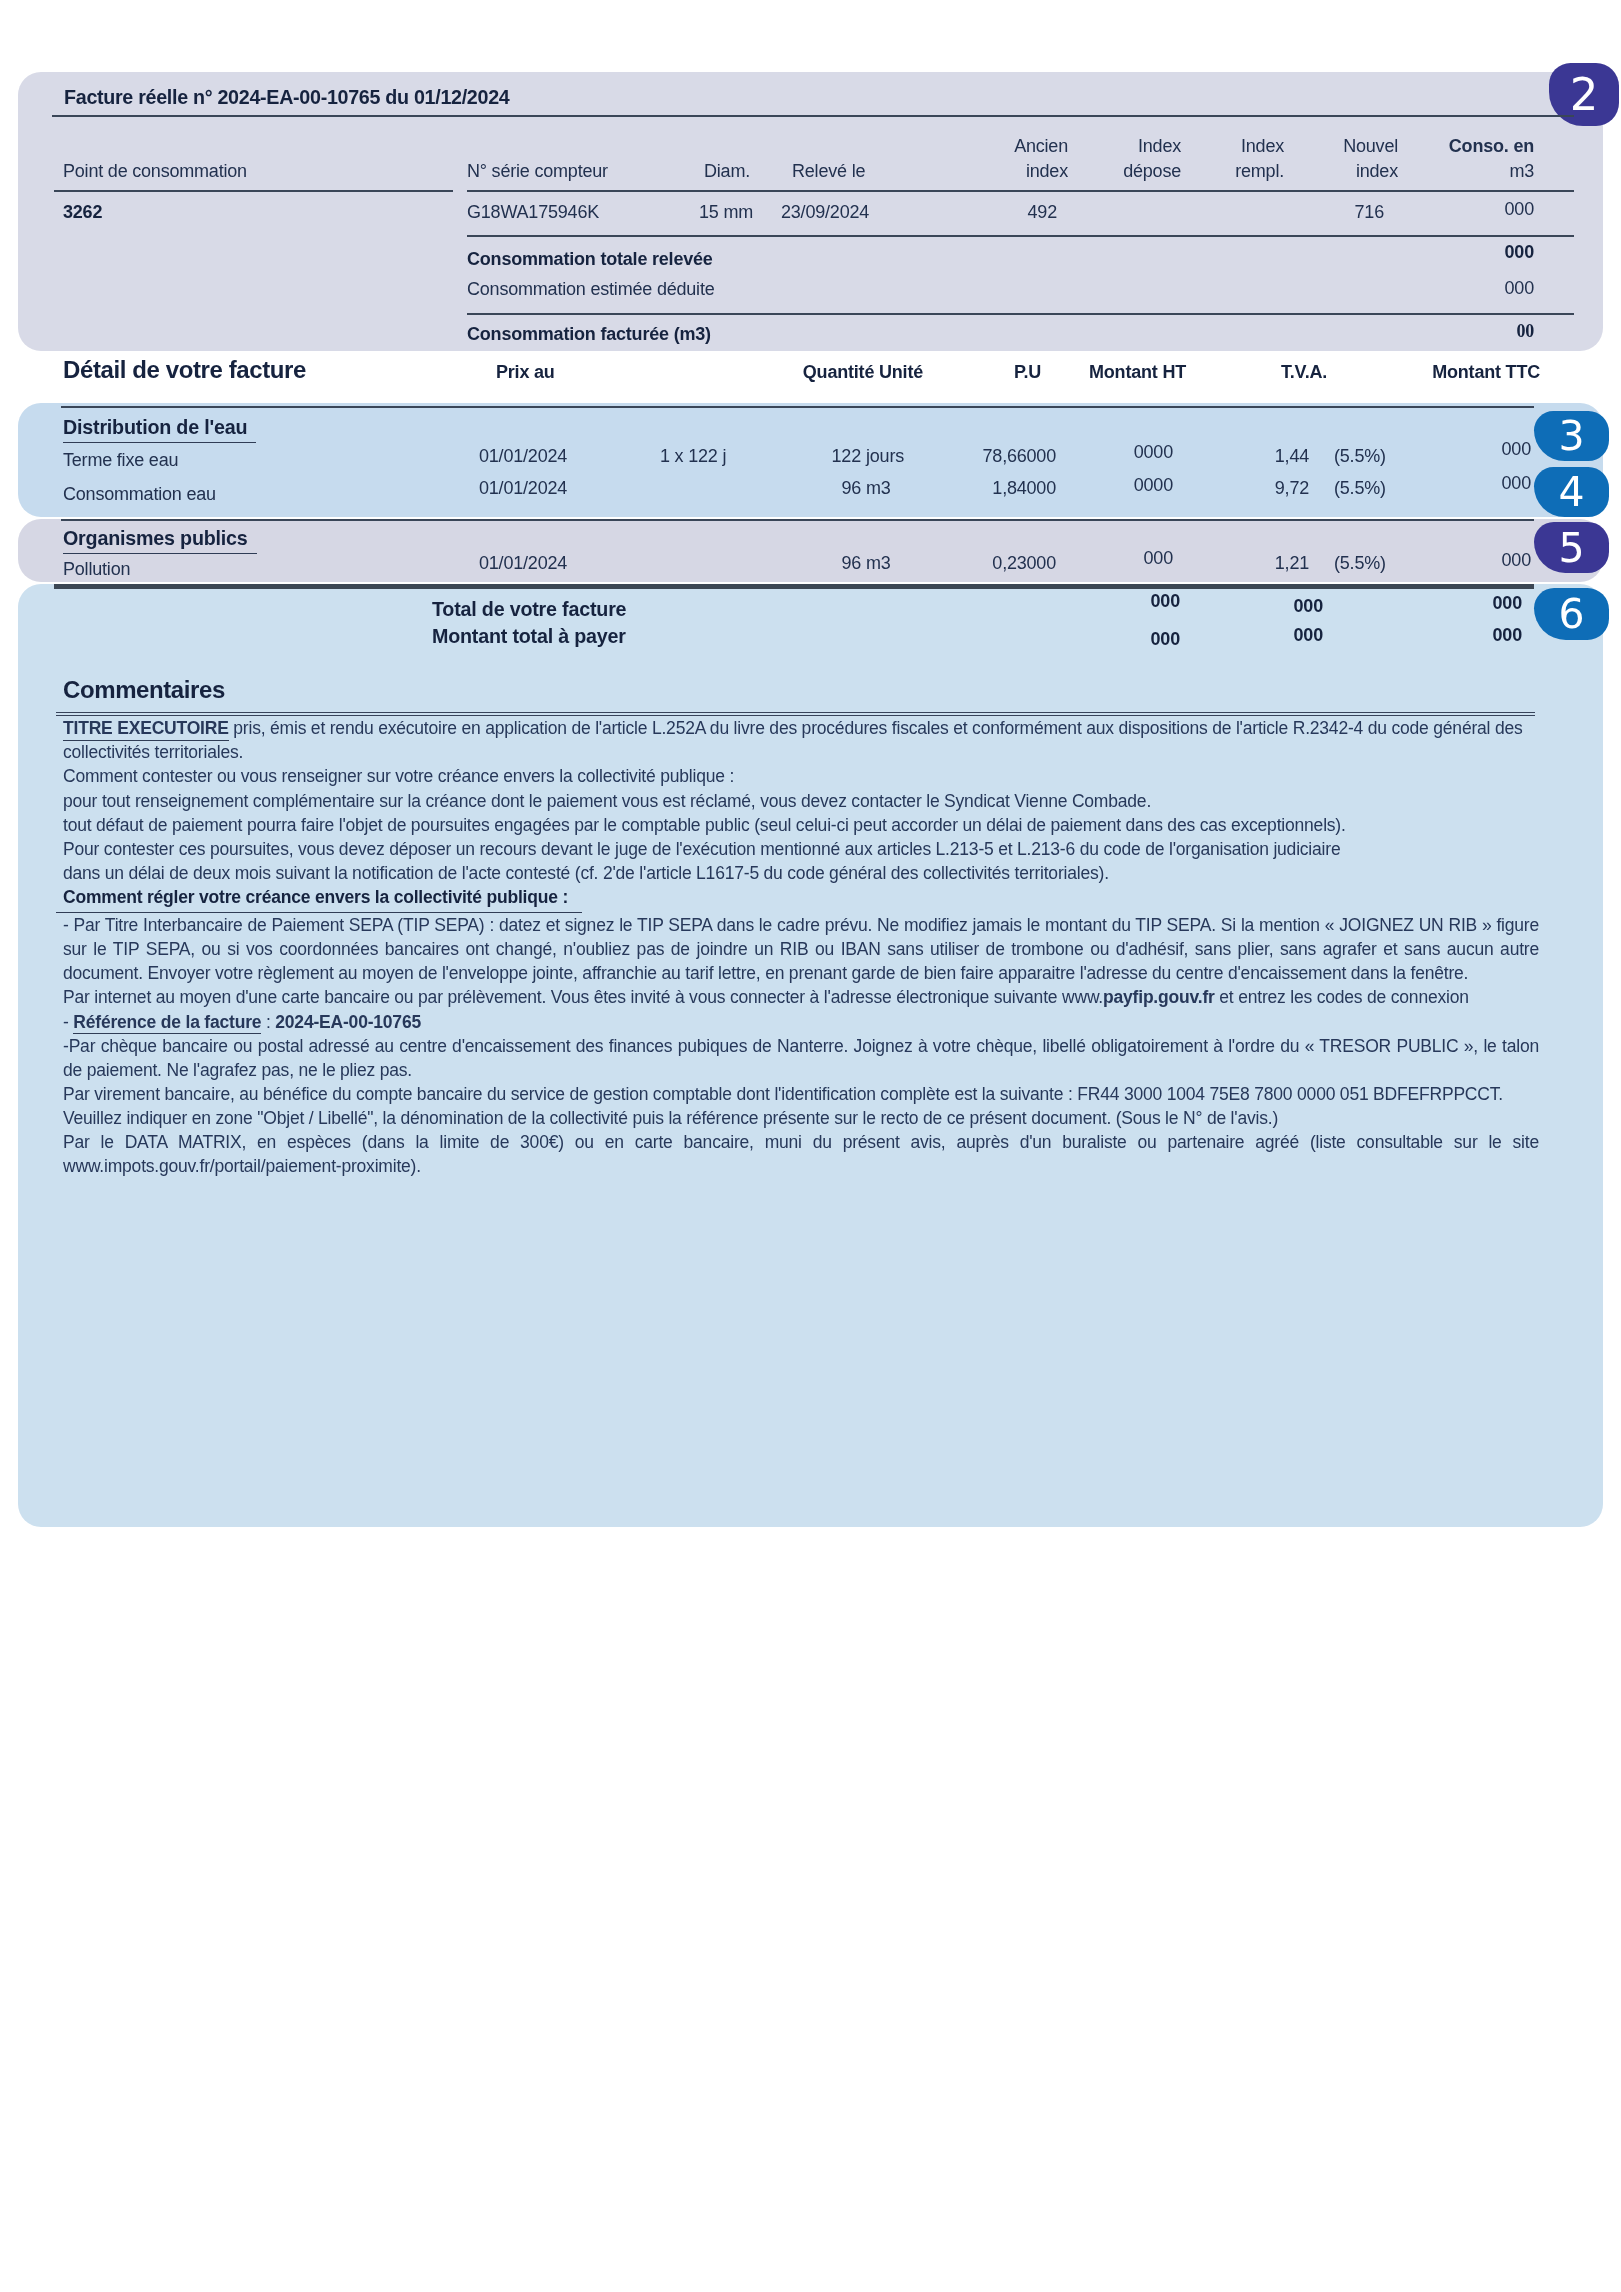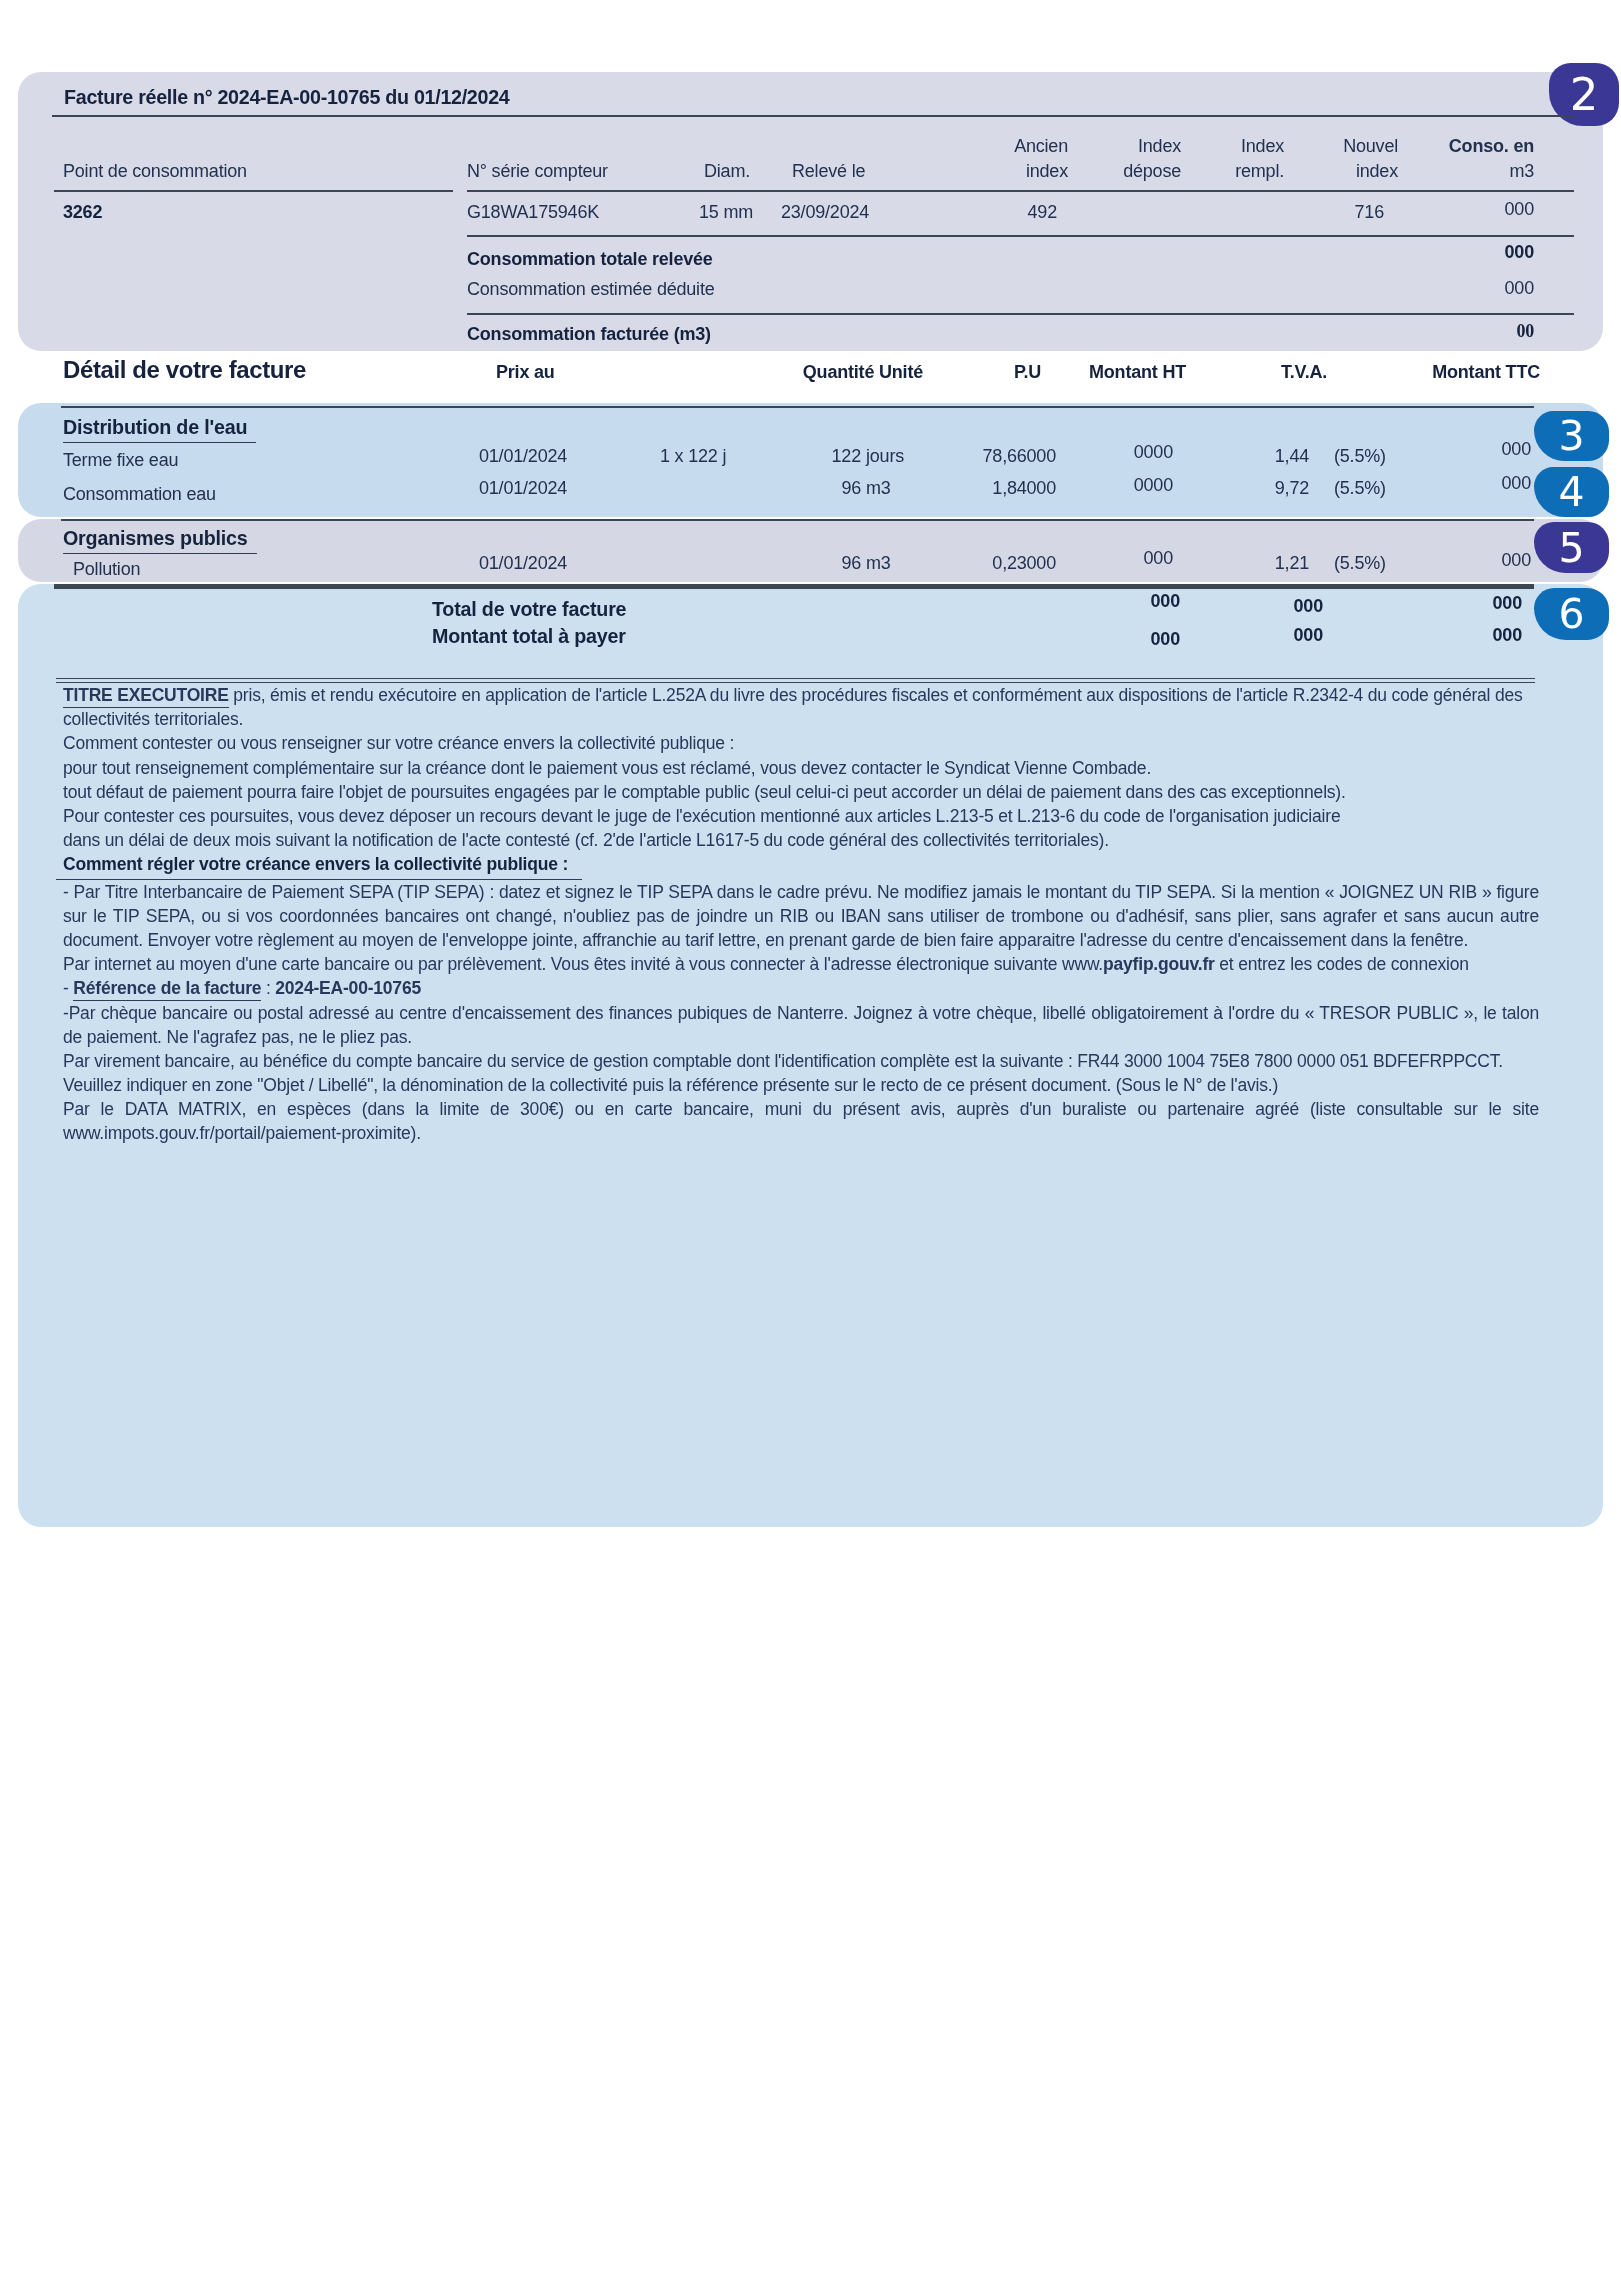--- a/index.html
+++ b/index.html
@@ -122,41 +122,42 @@
   <div class="abs r" style="left:1066px;top:475px;width:107px;">0000</div>
   <div class="abs r" style="left:1228px;top:478px;width:81px;">9,72</div>
   <div class="abs" style="left:1334px;top:478px;">(5.5%)</div>
   <div class="abs r" style="left:1424px;top:473px;width:107px;">000</div>
 
   <div class="hline" style="left:61px;top:519px;width:1473px;"></div>
   <div class="abs" style="left:63px;top:527px;">
     <span class="sec-head">Organismes publics</span>
   </div>
 
-  <div class="abs" style="left:73px;top:559px;">Pollution</div>
+  <div class="abs" style="left:63px;top:559px;">Pollution</div>
   <div class="abs" style="left:479px;top:553px;">01/01/2024</div>
   <div class="abs r" style="left:789px;top:553px;width:72px;">96</div>
   <div class="abs" style="left:866px;top:553px;">m3</div>
   <div class="abs r" style="left:949px;top:553px;width:107px;">0,23000</div>
   <div class="abs r" style="left:1066px;top:548px;width:107px;">000</div>
   <div class="abs r" style="left:1228px;top:553px;width:81px;">1,21</div>
   <div class="abs" style="left:1334px;top:553px;">(5.5%)</div>
   <div class="abs r" style="left:1424px;top:550px;width:107px;">000</div>
 
   <div class="hline thick" style="left:54px;top:584px;width:1480px;background:#3c4754;"></div>
   <div class="abs b navy" style="left:432px;top:598px;font-size:19.7px;">Total de votre facture</div>
   <div class="abs r b navy" style="left:1073px;top:591px;width:107px;">000</div>
   <div class="abs r b navy" style="left:1216px;top:596px;width:107px;">000</div>
   <div class="abs r b navy" style="left:1415px;top:593px;width:107px;">000</div>
   <div class="abs b navy" style="left:432px;top:625px;font-size:19.7px;">Montant total à payer</div>
   <div class="abs r b navy" style="left:1073px;top:629px;width:107px;">000</div>
   <div class="abs r b navy" style="left:1216px;top:625px;width:107px;">000</div>
   <div class="abs r b navy" style="left:1415px;top:625px;width:107px;">000</div>
 
   <div class="comments">
+    <div class="h">Commentaires</div>
     <div class="dbl"></div>
 
     <p class="mt16"><span class="lbl-u">TITRE EXECUTOIRE</span><span> pris, émis et rendu exécutoire en application de l'article L.252A du livre des procédures fiscales et conformément aux dispositions de l'article R.2342-4 du code général des collectivités territoriales.</span></p>
 
     <p class="mt26 prelines">Comment contester ou vous renseigner sur votre créance envers la collectivité publique :
 pour tout renseignement complémentaire sur la créance dont le paiement vous est réclamé, vous devez contacter le Syndicat Vienne Combade.
 tout défaut de paiement pourra faire l'objet de poursuites engagées par le comptable public (seul celui-ci peut accorder un délai de paiement dans des cas exceptionnels).
 Pour contester ces poursuites, vous devez déposer un recours devant le juge de l'exécution mentionné aux articles L.213-5 et L.213-6 du code de l'organisation judiciaire
 dans un délai de deux mois suivant la notification de l'acte contesté (cf. 2'de l'article L1617-5 du code général des collectivités territoriales).</p>
 

